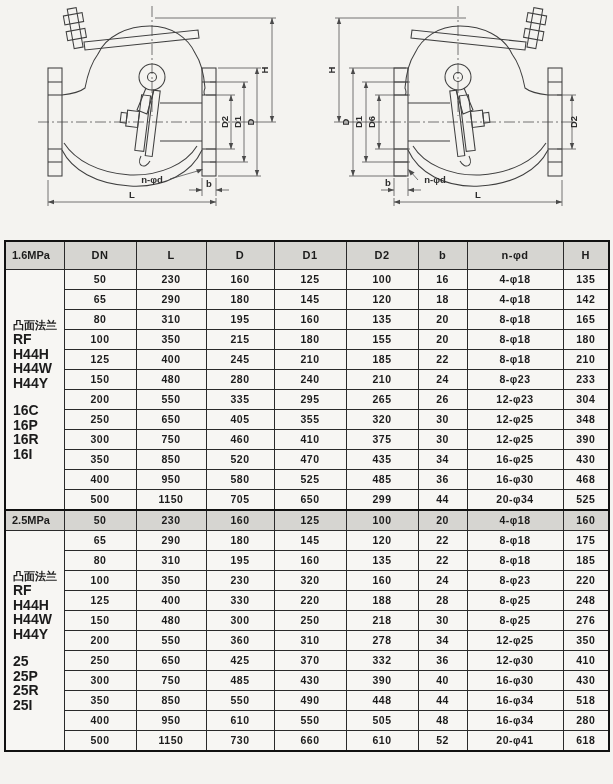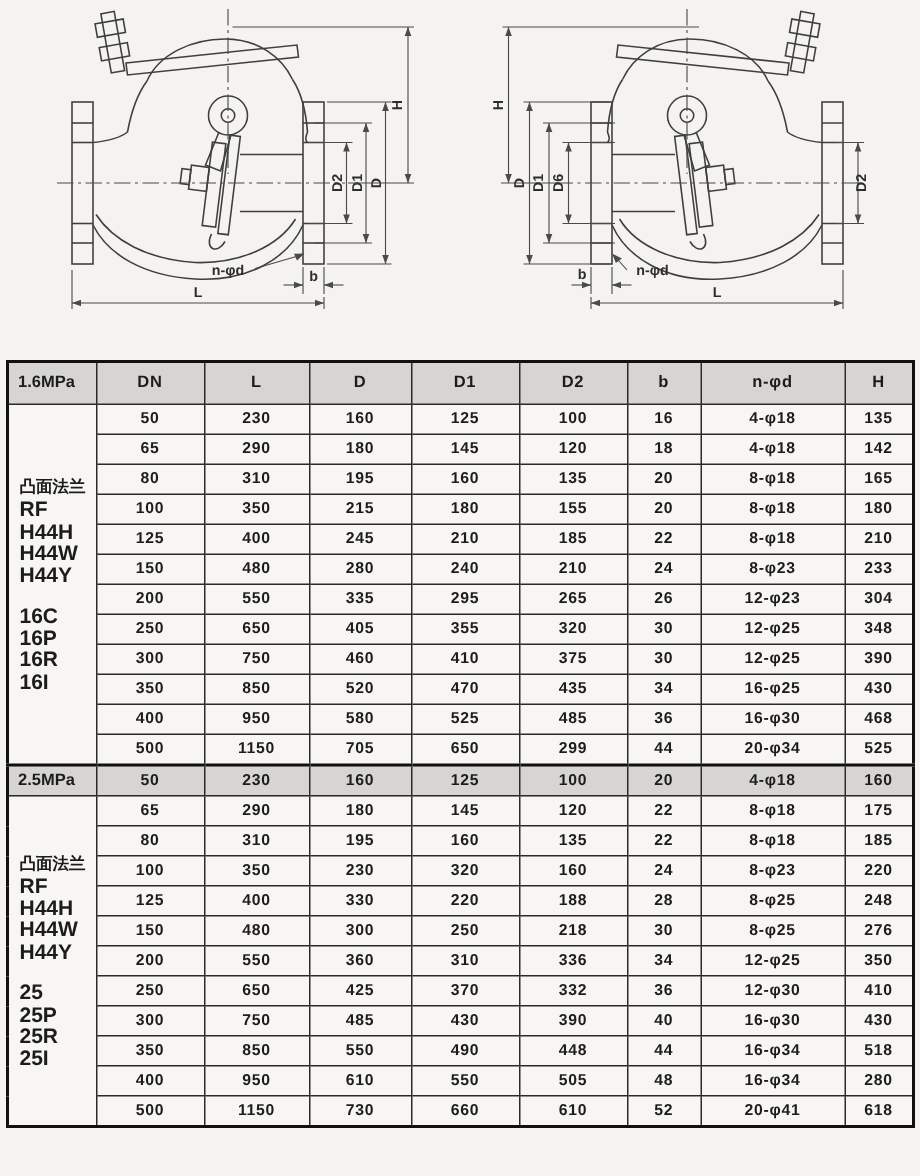--- a/index.html
+++ b/index.html
@@ -491,21 +491,21 @@
           <td>218</td>
           <td>30</td>
           <td>8-φ25</td>
           <td>276</td>
         </tr>
         <tr>
           <td>200</td>
           <td>550</td>
           <td>360</td>
           <td>310</td>
-          <td>336</td>
+          <td>278</td>
           <td>34</td>
           <td>12-φ25</td>
           <td>350</td>
         </tr>
         <tr>
           <td>250</td>
           <td>650</td>
           <td>425</td>
           <td>370</td>
           <td>332</td>

